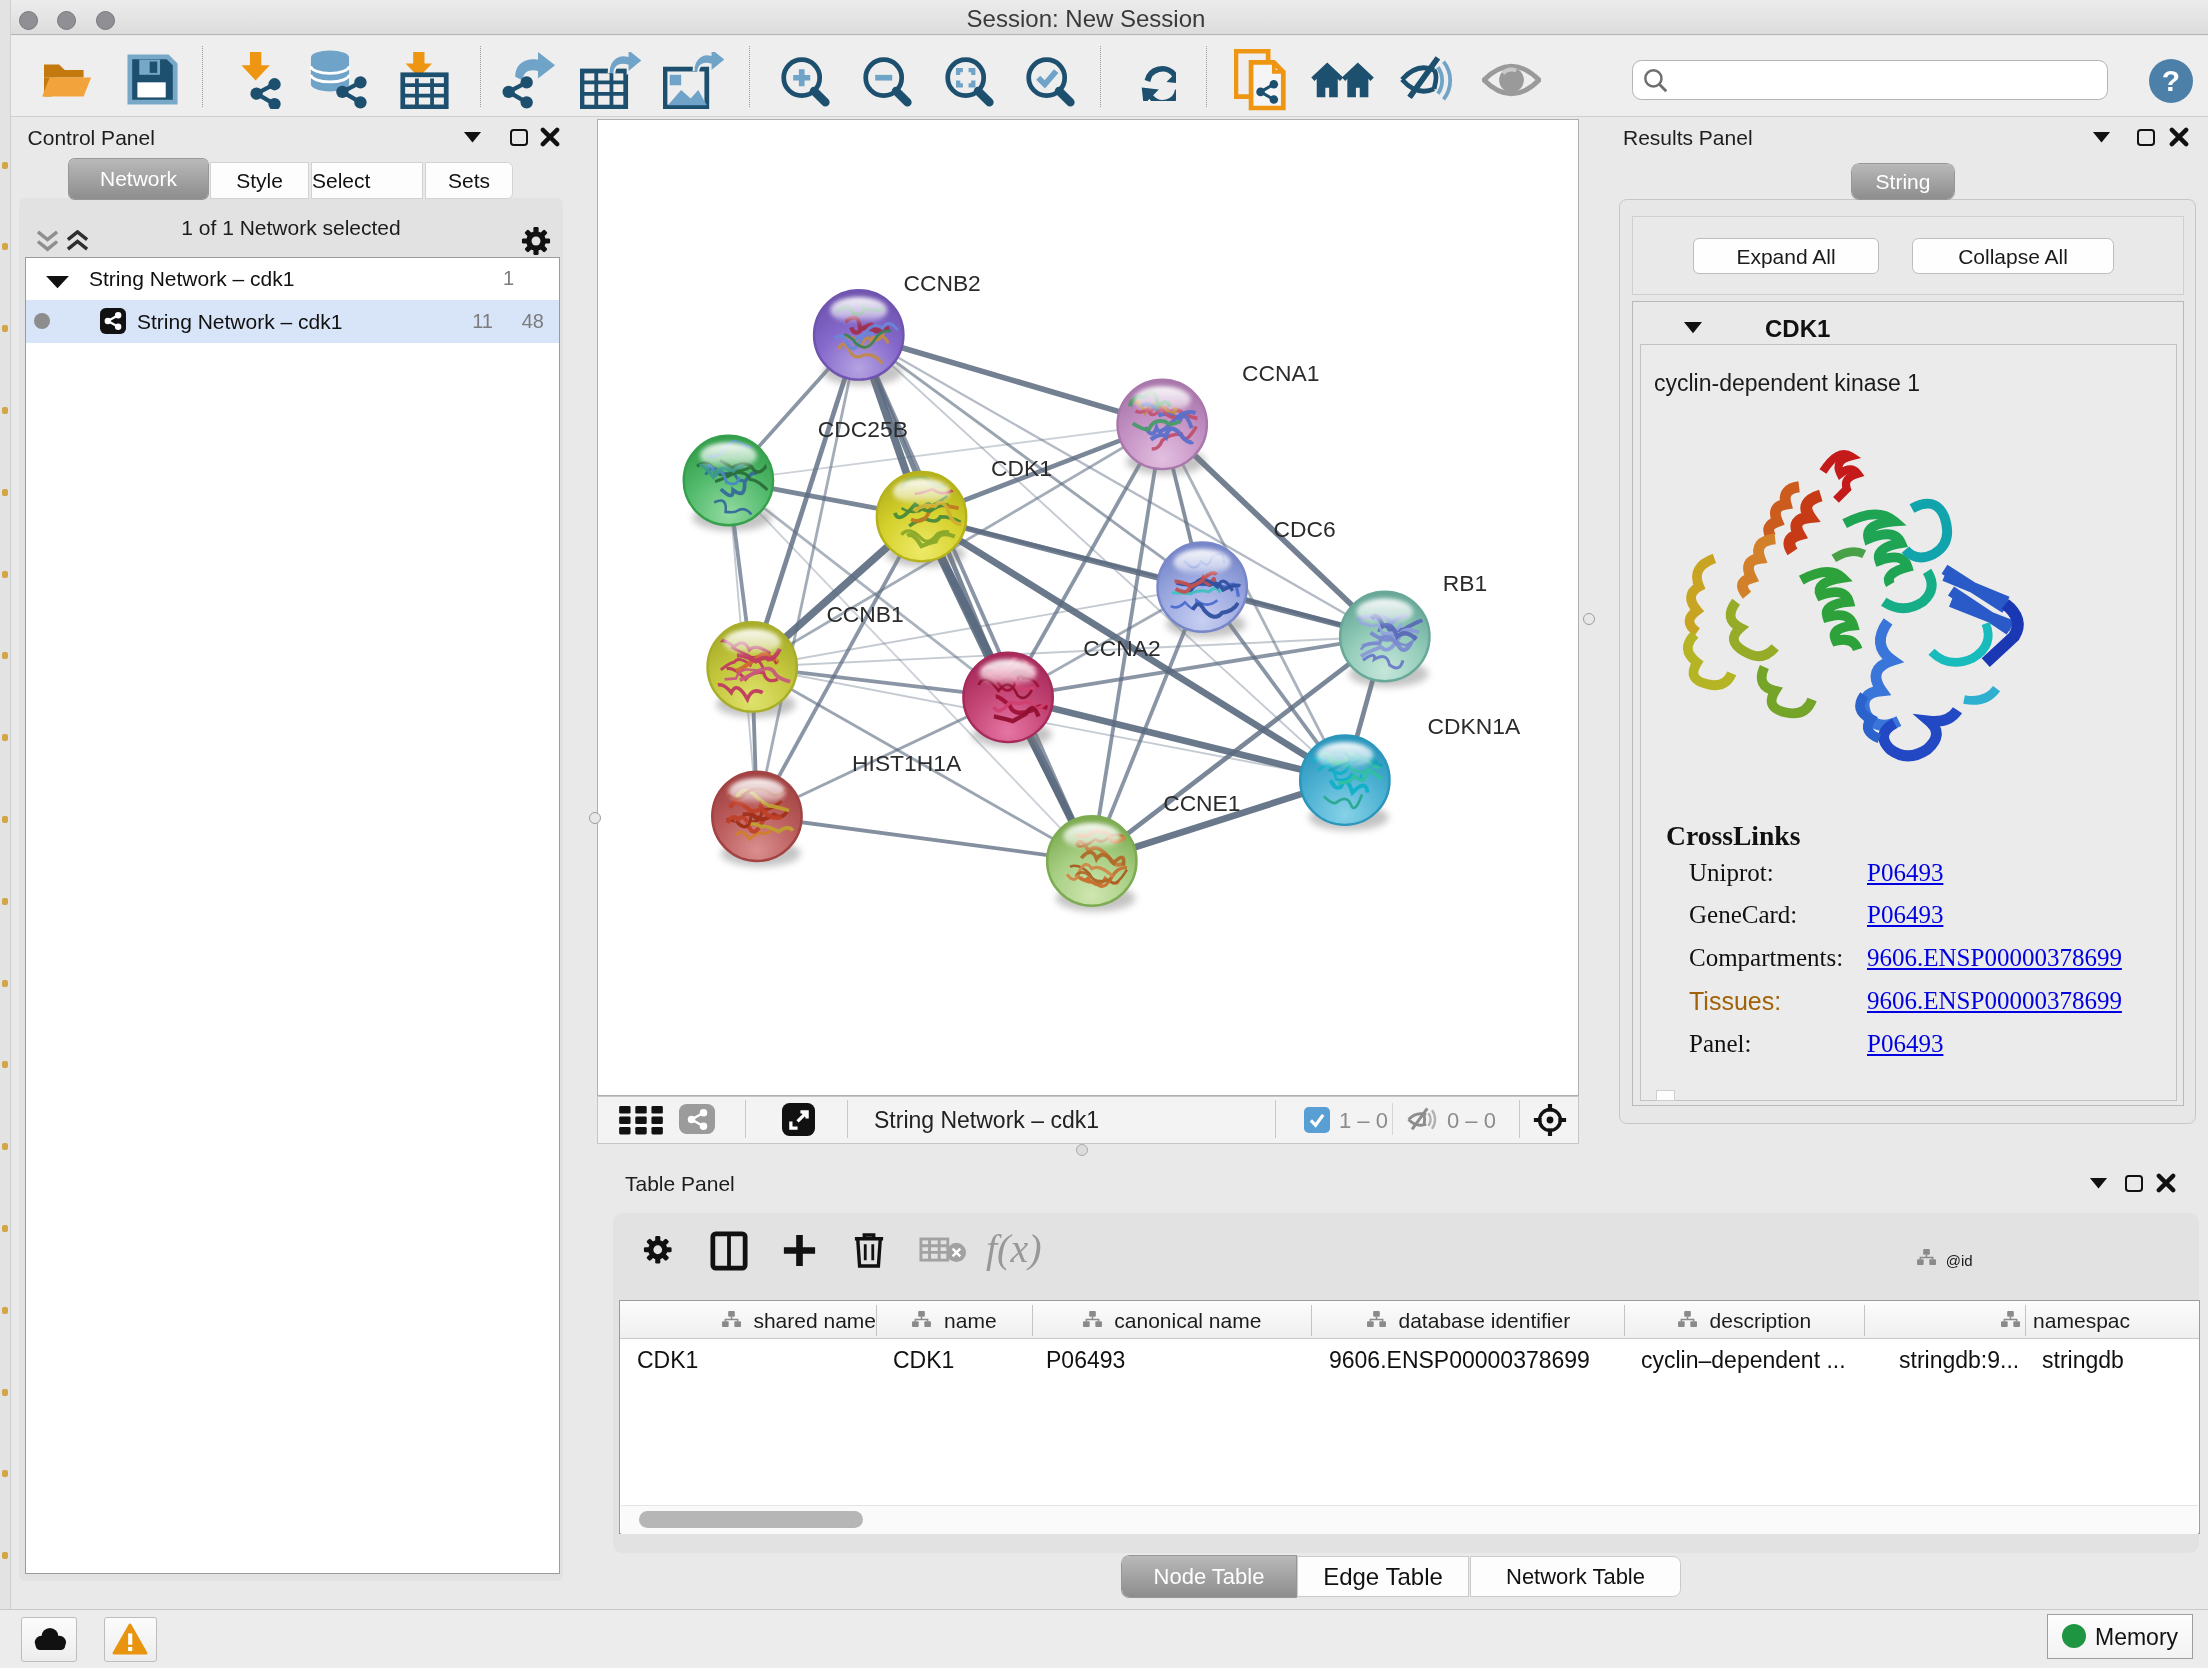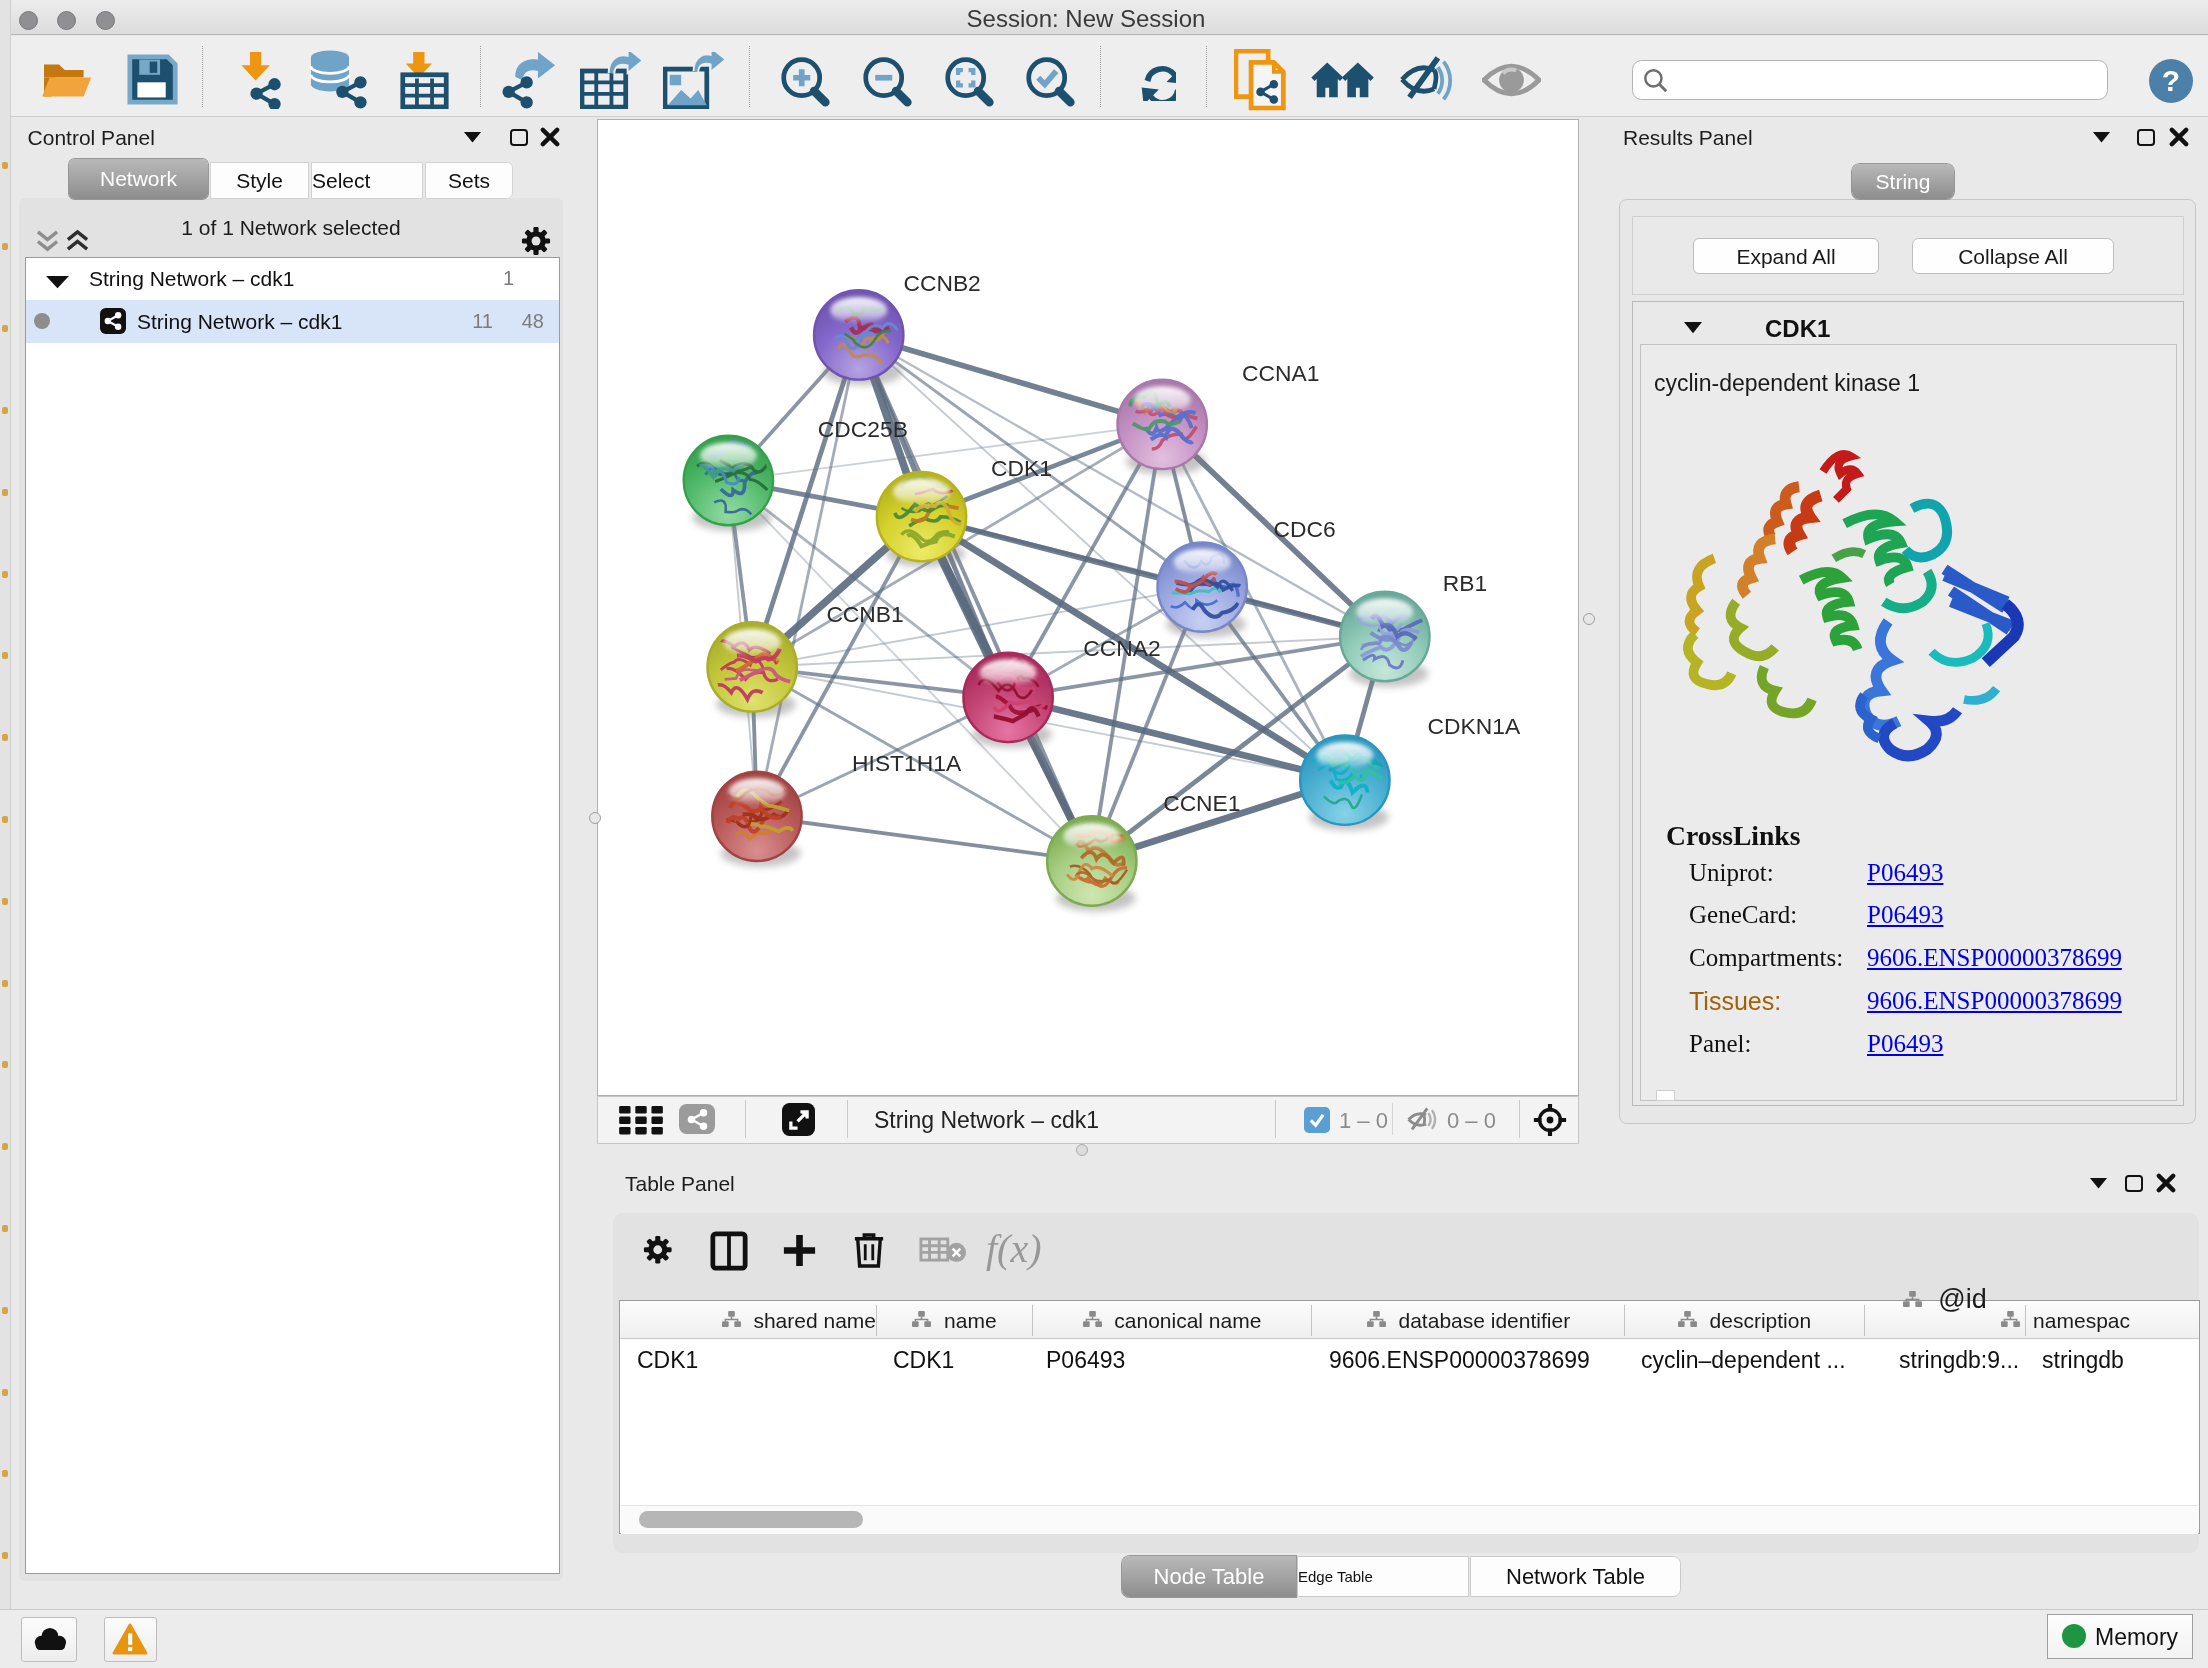--- a/index.html
+++ b/index.html
@@ -753,21 +753,21 @@
 <div class="abs" style="left:1624px;top:1305px;width:1px;height:31px;background:#c4c4c4"></div>
 <div class="abs" style="left:1624px;top:1309px;width:240px;text-align:center;font-size:21px;color:#1c1c1c;white-space:nowrap;overflow:hidden"><svg width="21" height="18" viewBox="0 0 22 19">
       <g fill="#8a8a8a">
         <rect x="7.5" y="1" width="7" height="6" rx="1"></rect>
         <rect x="1" y="12" width="7" height="6" rx="1"></rect>
         <rect x="14" y="12" width="7" height="6" rx="1"></rect>
         <path d="M11 7 v3 M4.5 12 v-2 h13 v2" stroke="#8a8a8a" stroke-width="1.6" fill="none"></path>
       </g>
     </svg>&nbsp;&nbsp;description</div>
 <div class="abs" style="left:1864px;top:1305px;width:1px;height:31px;background:#c4c4c4"></div>
-<div class="abs" style="left:1864px;top:1284px;width:161px;text-align:center;font-size:27px;color:#1c1c1c;white-space:nowrap;overflow:hidden"><svg width="21" height="18" viewBox="0 0 22 19">
+<div class="abs" style="left:1864px;top:1248px;width:161px;text-align:center;font-size:15px;color:#1c1c1c;white-space:nowrap;overflow:hidden"><svg width="21" height="18" viewBox="0 0 22 19">
       <g fill="#8a8a8a">
         <rect x="7.5" y="1" width="7" height="6" rx="1"></rect>
         <rect x="1" y="12" width="7" height="6" rx="1"></rect>
         <rect x="14" y="12" width="7" height="6" rx="1"></rect>
         <path d="M11 7 v3 M4.5 12 v-2 h13 v2" stroke="#8a8a8a" stroke-width="1.6" fill="none"></path>
       </g>
     </svg>&nbsp;&nbsp;@id</div>
 <div class="abs" style="left:2025px;top:1305px;width:1px;height:31px;background:#c4c4c4"></div>
 <div class="abs" style="left:1955px;top:1309px;width:175px;text-align:right;font-size:21px;color:#1c1c1c;white-space:nowrap;overflow:hidden"><svg width="21" height="18" viewBox="0 0 22 19">
       <g fill="#8a8a8a">
@@ -782,21 +782,21 @@
 <div class="abs" style="left:1046px;top:1347px;font-size:23px;color:#111">P06493</div>
 <div class="abs" style="left:1329px;top:1347px;font-size:23px;color:#111">9606.ENSP00000378699</div>
 <div class="abs" style="left:1641px;top:1347px;font-size:23px;color:#111">cyclin–dependent ...</div>
 <div class="abs" style="left:1899px;top:1347px;font-size:23px;color:#111">stringdb:9...</div>
 <div class="abs" style="left:2042px;top:1347px;font-size:23px;color:#111">stringdb</div>
 
 <div class="abs" style="left:621px;top:1505px;width:1577px;height:28.5px;background:#fafafa;border-top:1px solid #e4e4e4"></div>
 <div class="abs" style="left:639px;top:1511px;width:224px;height:17px;background:#b6b6b6;border-radius:8.6px"></div>
 
 <div class="abs graytab" style="left:1122px;top:1556px;width:174px;height:41px;border-radius:7.6px 0 0 7.6px;font-size:22px;text-align:center;line-height:41px;box-shadow:0 0 0 1px #979797">Node Table</div>
-<div class="abs whitetab" style="left:1297px;top:1556px;width:172px;height:41px;border:1px solid #cacaca;font-size:15px;line-height:40px">Edge Table</div>
+<div class="abs whitetab" style="left:1297px;top:1556px;width:172px;height:41px;border:1px solid #cacaca;font-size:24px;text-align:center;line-height:40px">Edge Table</div>
 <div class="abs whitetab" style="left:1470px;top:1556px;width:211px;height:41px;border:1px solid #cacaca;border-radius:0 7.6px 7.6px 0;font-size:22px;text-align:center;line-height:40px">Network Table</div>
 
 <div class="abs" style="left:0;top:1609px;width:2208px;height:59px;background:#ececec;border-top:1px solid #c9c9c9"></div>
 <div class="abs" style="left:21px;top:1617px;width:56px;height:45px;background:linear-gradient(#fcfcfc,#ededed);border:1.4px solid #bdbdbd;border-radius:2.9px"></div>
 <svg class="abs" style="left:31px;top:1626px" width="36" height="26" viewBox="0 0 38 27">
     <g fill="#111">
       <circle cx="11" cy="17" r="7"></circle>
       <circle cx="20" cy="11" r="9"></circle>
       <circle cx="30" cy="17" r="7"></circle>
       <rect x="5" y="16" width="31" height="9" rx="4.5"></rect>

